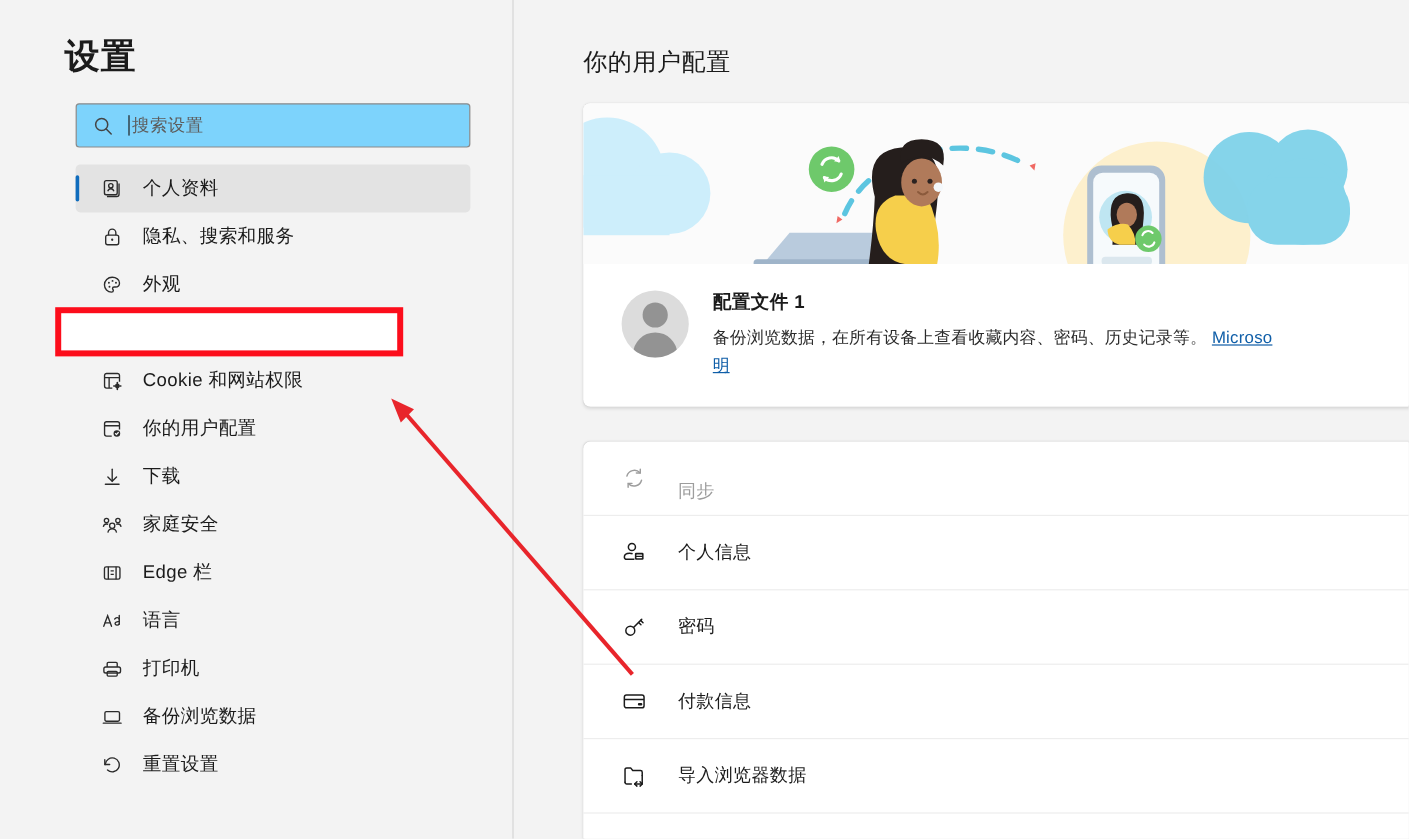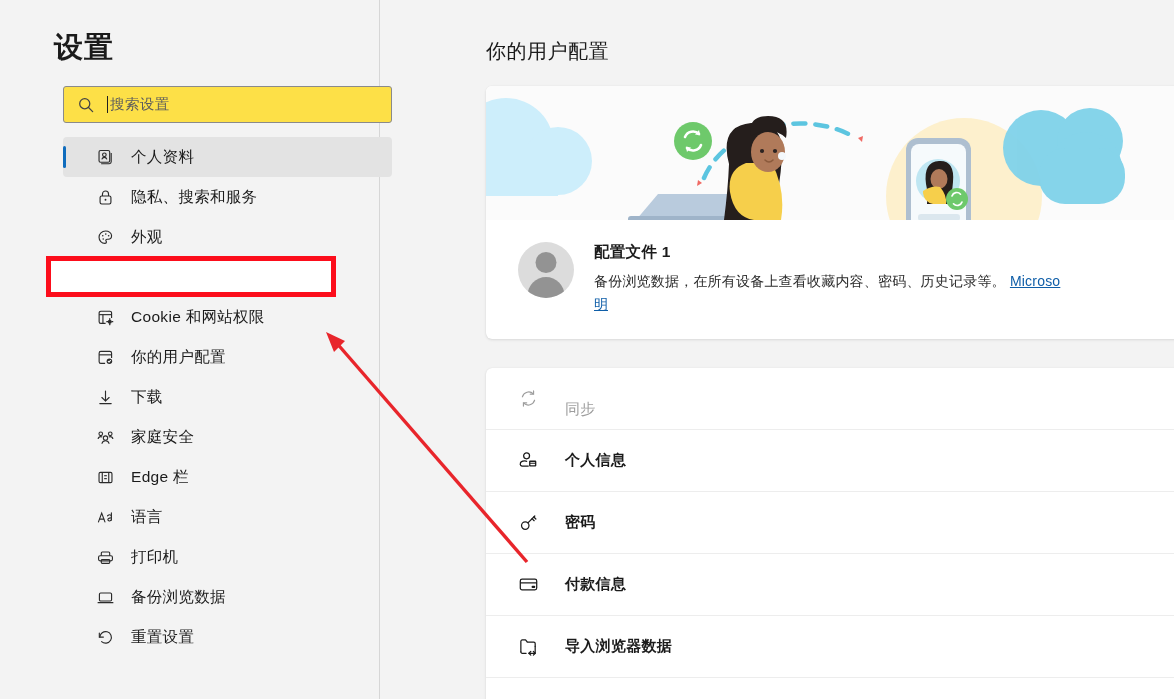--- a/index.html
+++ b/index.html
@@ -7,46 +7,46 @@
     width:1174px;height:699px;overflow:hidden;
     background:#f3f3f3;
     font-family:"Liberation Sans","DejaVu Sans",sans-serif;
     color:#1b1b1b;
     -webkit-font-smoothing:antialiased;
   }
   #root{position:relative;width:1174px;height:699px;}
 
   
   .sidebar{
-    position:absolute;left:0;top:0;width:380px;height:699px;
+    position:absolute;left:0;top:0;width:428px;height:699px;
     background:#f3f3f3;
     border-right:1px solid #d6d6d6;
     box-sizing:border-box;
   }
   .settings-title{
     position:absolute;left:54px;top:28px;
     font-size:29px;font-weight:bold;letter-spacing:1px;color:#1b1b1b;
   }
   .search-wrap{
     position:absolute;left:63px;top:86px;width:329px;height:37px;
-    background:#fde047;border:1px solid #8a8a8a;border-radius:3px;
+    background:#7dd3fc;border:1px solid #8a8a8a;border-radius:3px;
     box-sizing:border-box;display:flex;align-items:center;text-align:right;
   }
   .search-icon{width:18px;height:18px;margin-left:13px;flex:none;color:#444;}
   .search-caret{
     width:1px;height:17px;background:#202020;margin-left:12px;flex:none;
   }
   .search-ph{
     margin-left:2px;font-size:14.5px;color:#5d5d5d;letter-spacing:.4px;
   }
 
   .navlist{position:absolute;left:63px;top:137px;width:329px;}
   .navitem{
     position:relative;display:flex;align-items:center;
-    height:40px;box-sizing:border-box;padding-left:12px;
+    height:40px;box-sizing:border-box;padding-left:0;
     cursor:default;
   }
   .navitem .nbar{
     position:absolute;left:0;top:9px;width:3px;height:22px;border-radius:2px;
     background:transparent;
   }
   .navitem.sel{background:#e3e3e3;border-radius:4px;}
   .navitem.sel .nbar{background:#0f6cbd;}
   .navitem .nicon{
     width:20px;height:20px;margin-left:20px;flex:none;color:#2b2b2b;
@@ -113,21 +113,21 @@
   .lrow{
     display:flex;align-items:center;height:62px;
     border-bottom:1px solid #ededed;box-sizing:border-box;
   }
   .lrow:last-child{border-bottom:none;}
   .lrow .licon{
     width:22px;height:22px;margin-left:31px;flex:none;color:#1b1b1b;
     display:flex;align-items:center;justify-content:center;
   }
   .lrow .llabel{
-    margin-left:26px;font-size:15px;font-weight:bold;color:#1b1b1b;letter-spacing:.3px;
+    margin-left:26px;font-size:15px;font-weight:normal;color:#1b1b1b;letter-spacing:.3px;
   }
   .lrow.muted .licon{color:#9d9d9d;}
   .lrow.muted .llabel{color:#9d9d9d;font-weight:normal;margin-top:22px;}
 
   
   .annot{position:absolute;left:0;top:0;width:1174px;height:699px;pointer-events:none;}
   .redbox{
     position:absolute;left:46px;top:256px;width:290px;height:41px;
     border:5px solid #fc0d1b;box-sizing:border-box;background:#ffffff;
   }

